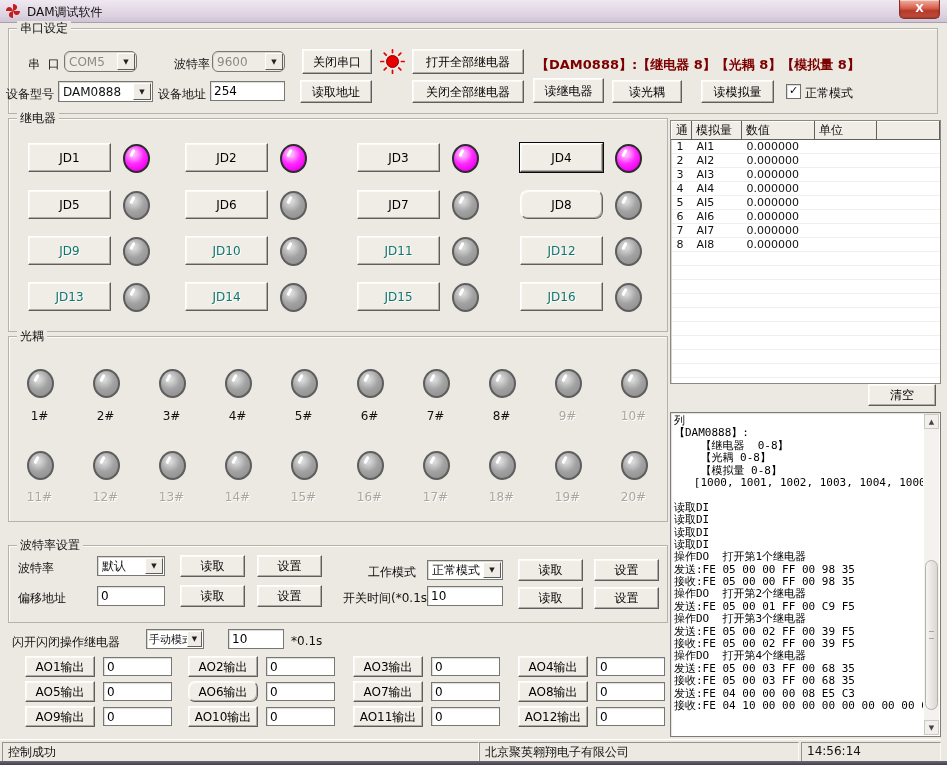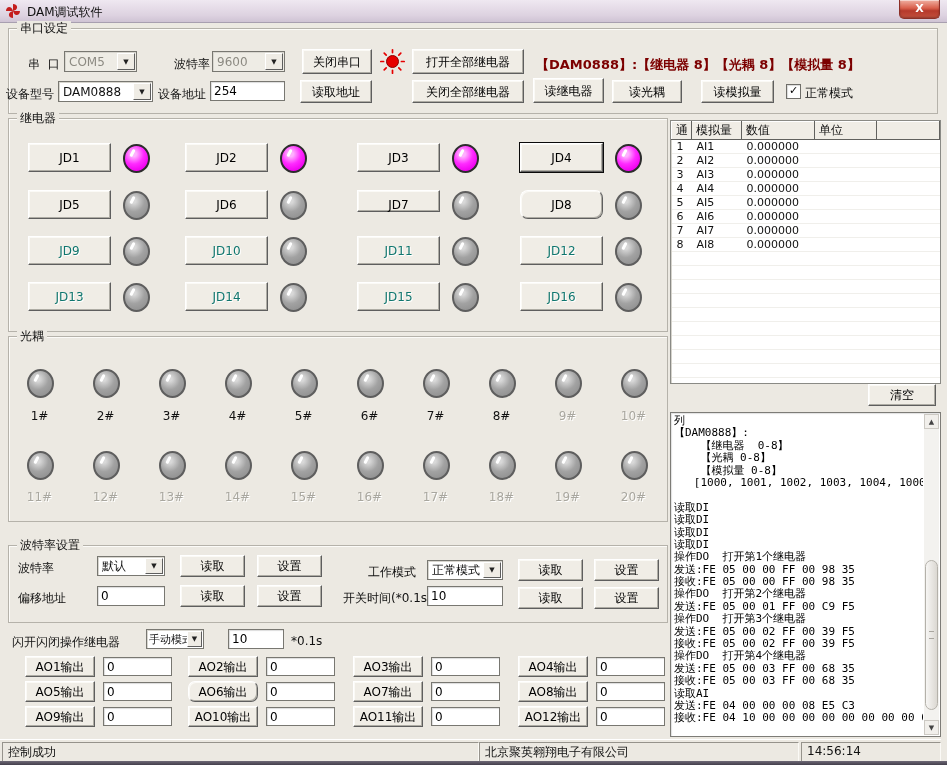--- a/index.html
+++ b/index.html
@@ -36,21 +36,21 @@
   .btn.focused{outline:1px solid #0a0a0a;box-shadow:inset -1px -1px 0 #aeaca4, inset 1px 1px 0 #fbfaf6,0 0 0 1px #0a0a0a;}
   .tinput{position:absolute;background:#fff;border:1px solid #787771;
     box-shadow:inset 1px 1px 1px rgba(0,0,0,.14);font-family:"DejaVu Sans","Liberation Sans",sans-serif;
     font-size:12px;padding:0 3px;box-sizing:border-box;}
   .combo{position:absolute;background:#fff;border:1px solid #787771;box-sizing:border-box;
     box-shadow:inset 1px 1px 0 #d8d6cf;font-size:12px;cursor:default;}
   .combo .combo-text{position:absolute;left:4px;top:50%;transform:translateY(-50%);white-space:nowrap;}
   .combo .combo-arrow{position:absolute;right:1px;top:1px;bottom:1px;width:16px;background:#efece5;
     border:1px solid;border-color:#fff #5e5e5e #5e5e5e #fff;font-size:7px;color:#222;
     display:flex;align-items:center;justify-content:center;}
-  .combo.disabled{background:#eeece5;}
+  .combo.disabled{background:#eeece5;border-radius:6px;}
   .combo.disabled .combo-text{color:#8c8a82;}
   .combo.small{font-size:11px;}
   .checkbox{position:absolute;width:13px;height:13px;background:#fff;border:1px solid #6f6e69;
     box-shadow:inset 1px 1px 1px rgba(0,0,0,.15);text-align:center;line-height:12px;font-size:11px;color:#000;}
   
   .led{position:absolute;width:23px;height:25px;border-radius:50%;}
   .led::after{content:"";position:absolute;left:6px;top:3px;width:3px;height:8px;background:#fff;border-radius:2px;transform:rotate(28deg);}
   .led-on{background:radial-gradient(circle at 38% 32%, #ffb0ff 0 12%, #ff2bff 45%, #ef00ef 78%, #d600d6 100%);border:2px solid #2c2c2c;}
   .led-off{background:radial-gradient(circle at 38% 32%, #d8d8d8 0 10%, #a2a2a2 48%, #898989 100%);border:2px solid #5e5e5e;}
   .opto-label{position:absolute;font-size:12px;color:#111;}
@@ -360,21 +360,20 @@
         <div class="log-line">发送:FE 05 00 00 FF 00 98 35</div>
         <div class="log-line">接收:FE 05 00 00 FF 00 98 35</div>
         <div class="log-line">操作DO  打开第2个继电器</div>
         <div class="log-line">发送:FE 05 00 01 FF 00 C9 F5</div>
         <div class="log-line">操作DO  打开第3个继电器</div>
         <div class="log-line">发送:FE 05 00 02 FF 00 39 F5</div>
         <div class="log-line">接收:FE 05 00 02 FF 00 39 F5</div>
         <div class="log-line">操作DO  打开第4个继电器</div>
         <div class="log-line">发送:FE 05 00 03 FF 00 68 35</div>
         <div class="log-line">接收:FE 05 00 03 FF 00 68 35</div>
-        <div class="log-line">读取AI</div>
         <div class="log-line">发送:FE 04 00 00 00 08 E5 C3</div>
         <div class="log-line">接收:FE 04 10 00 00 00 00 00 00 00 00 00</div>
       </div>
     <div class="vscroll">
       <div class="scroll-btn scroll-up">▲</div>
       <div class="scroll-thumb"></div>
       <div class="scroll-btn scroll-down">▼</div>
     </div>
   </div>
 
@@ -391,21 +390,21 @@
     <div class="btn" style="left: 185px; top: 143px; width: 83px; height: 29px; line-height: 28px;">JD2</div>
     <div class="led led-on" style="left: 280px; top: 144px;"></div>
     <div class="btn" style="left: 357px; top: 143px; width: 83px; height: 29px; line-height: 28px;">JD3</div>
     <div class="led led-on" style="left: 452px; top: 144px;"></div>
     <div class="btn focused" style="left: 520px; top: 143px; width: 83px; height: 29px; line-height: 28px;">JD4</div>
     <div class="led led-on" style="left: 615px; top: 144px;"></div>
     <div class="btn" style="left: 28px; top: 190px; width: 83px; height: 29px; line-height: 28px;">JD5</div>
     <div class="led led-off" style="left: 123px; top: 191px;"></div>
     <div class="btn" style="left: 185px; top: 190px; width: 83px; height: 29px; line-height: 28px;">JD6</div>
     <div class="led led-off" style="left: 280px; top: 191px;"></div>
-    <div class="btn" style="left: 357px; top: 190px; width: 83px; height: 22px; line-height: 28px;">JD7</div>
+    <div class="btn" style="left: 357px; top: 190px; width: 83px; height: 29px; line-height: 28px;">JD7</div>
     <div class="led led-off" style="left: 452px; top: 191px;"></div>
     <div class="btn" style="left: 520px; top: 190px; width: 83px; height: 29px; line-height: 28px; border-radius: 8px;">JD8</div>
     <div class="led led-off" style="left: 615px; top: 191px;"></div>
     <div class="btn dim" style="left: 28px; top: 236px; width: 83px; height: 29px; line-height: 28px;">JD9</div>
     <div class="led led-off" style="left: 123px; top: 237px;"></div>
     <div class="btn dim" style="left: 185px; top: 236px; width: 83px; height: 29px; line-height: 28px;">JD10</div>
     <div class="led led-off" style="left: 280px; top: 237px;"></div>
     <div class="btn dim" style="left: 357px; top: 236px; width: 83px; height: 29px; line-height: 28px;">JD11</div>
     <div class="led led-off" style="left: 452px; top: 237px;"></div>
     <div class="btn dim" style="left: 520px; top: 236px; width: 83px; height: 29px; line-height: 28px;">JD12</div>

